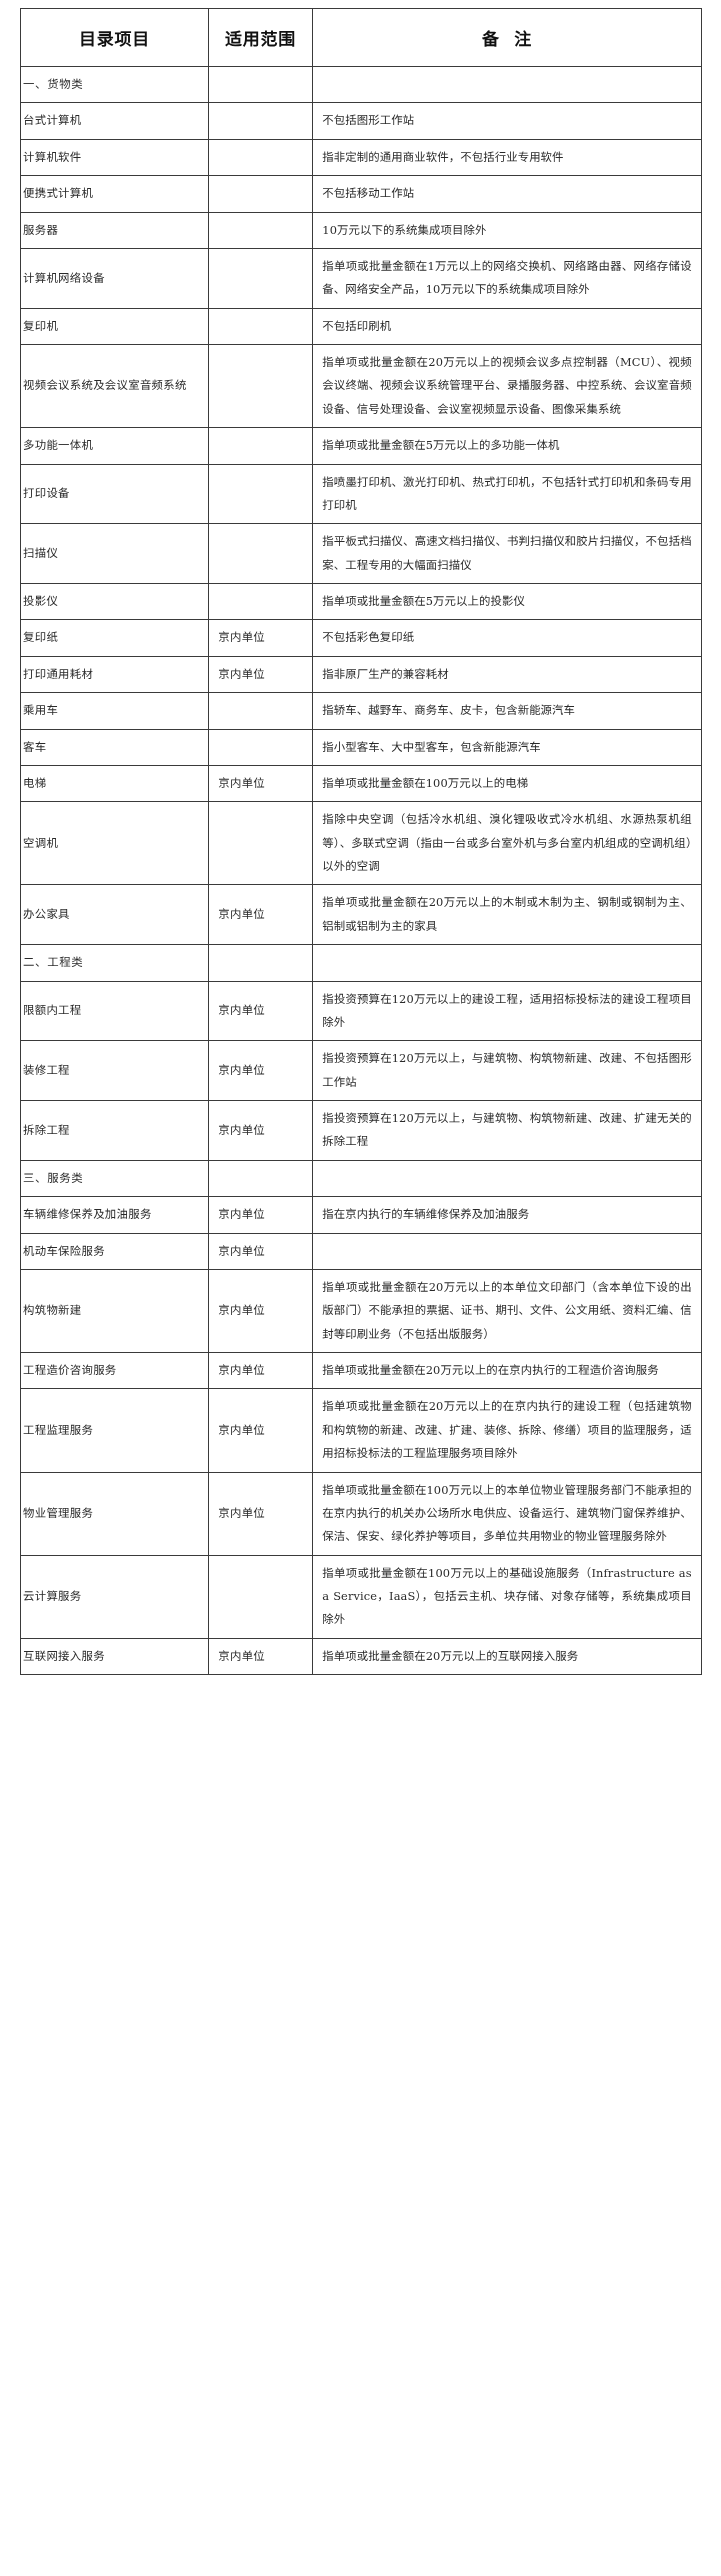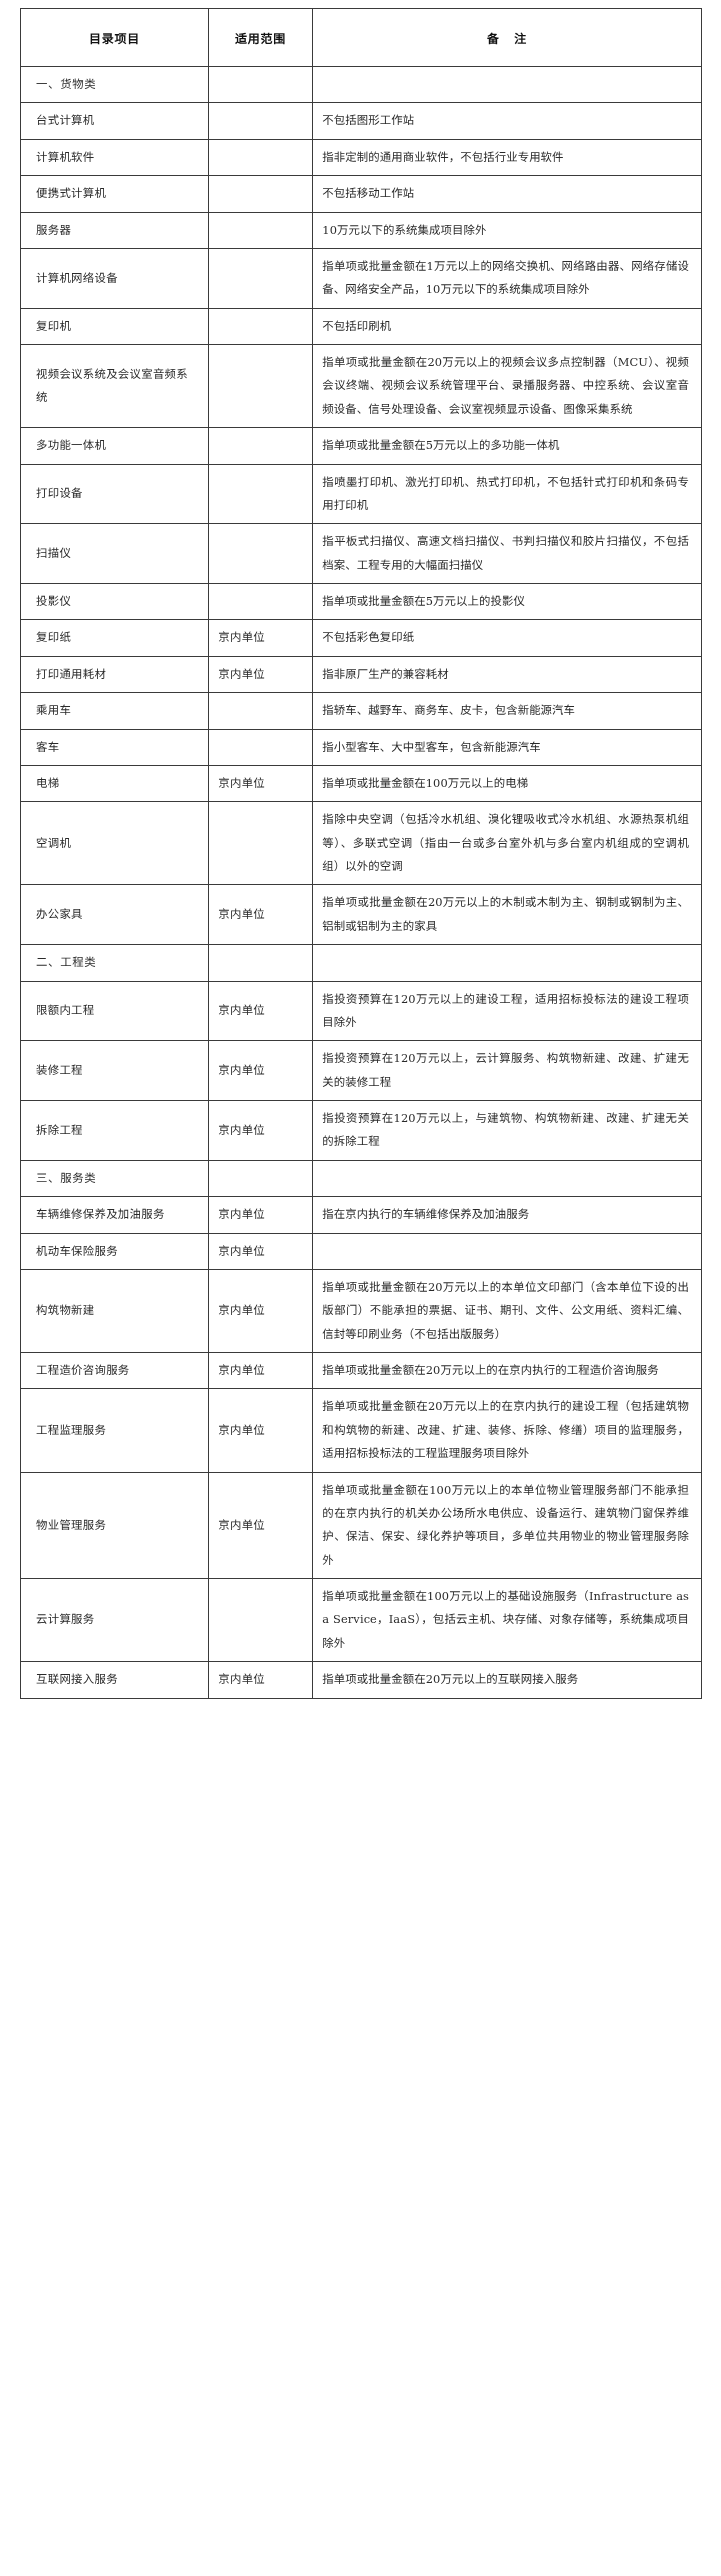--- a/index.html
+++ b/index.html
@@ -41,51 +41,50 @@
   }
 
   
   table.catalog {
     border: 1.3px solid #222222;
   }
 
   thead th {
     height: 49px;
     font-weight: 600;
-    font-size: 12px;
+    font-size: 17px;
     letter-spacing: 0.7px;
     text-align: center;
     padding: 4px 5.3px;
     color: #111;
   }
   thead th.remark-head span.sp {
     display: inline-block;
     width: 14.7px;
   }
 
   tbody td {
     padding: 6px 9.3px;
     font-size: 11.4px;
     line-height: 2.05;
     color: #2a2a2a;
   }
 
   td.item {
     text-align: left;
-    padding-left: 15px;
+    padding-left: 2px;
     letter-spacing: 0.3px;
   }
   td.scope {
     letter-spacing: 0.3px;
   }
   td.remark {
     text-align: justify;
     text-justify: inter-ideograph;
     letter-spacing: 0.1px;
-    padding-right: 12px;
   }
 
   tr.section td.item {
     letter-spacing: 0.7px;
   }
 </style>
 </head>
 <body>
 
 <div class="page">
@@ -206,21 +205,21 @@
           <td class="remark"></td>
         </tr>
         <tr>
           <td class="item">限额内工程</td>
           <td class="scope">京内单位</td>
           <td class="remark">指投资预算在120万元以上的建设工程，适用招标投标法的建设工程项目除外</td>
         </tr>
         <tr>
           <td class="item">装修工程</td>
           <td class="scope">京内单位</td>
-          <td class="remark">指投资预算在120万元以上，云计算服务、构筑物新建、改建、扩建无关的装修工程</td>
+          <td class="remark">指投资预算在120万元以上，与建筑物、构筑物新建、改建、不包括图形工作站</td>
         </tr>
         <tr>
           <td class="item">拆除工程</td>
           <td class="scope">京内单位</td>
           <td class="remark">指投资预算在120万元以上，与建筑物、构筑物新建、改建、扩建无关的拆除工程</td>
         </tr>
         <tr class="section">
           <td class="item">三、服务类</td>
           <td class="scope"></td>
           <td class="remark"></td>

